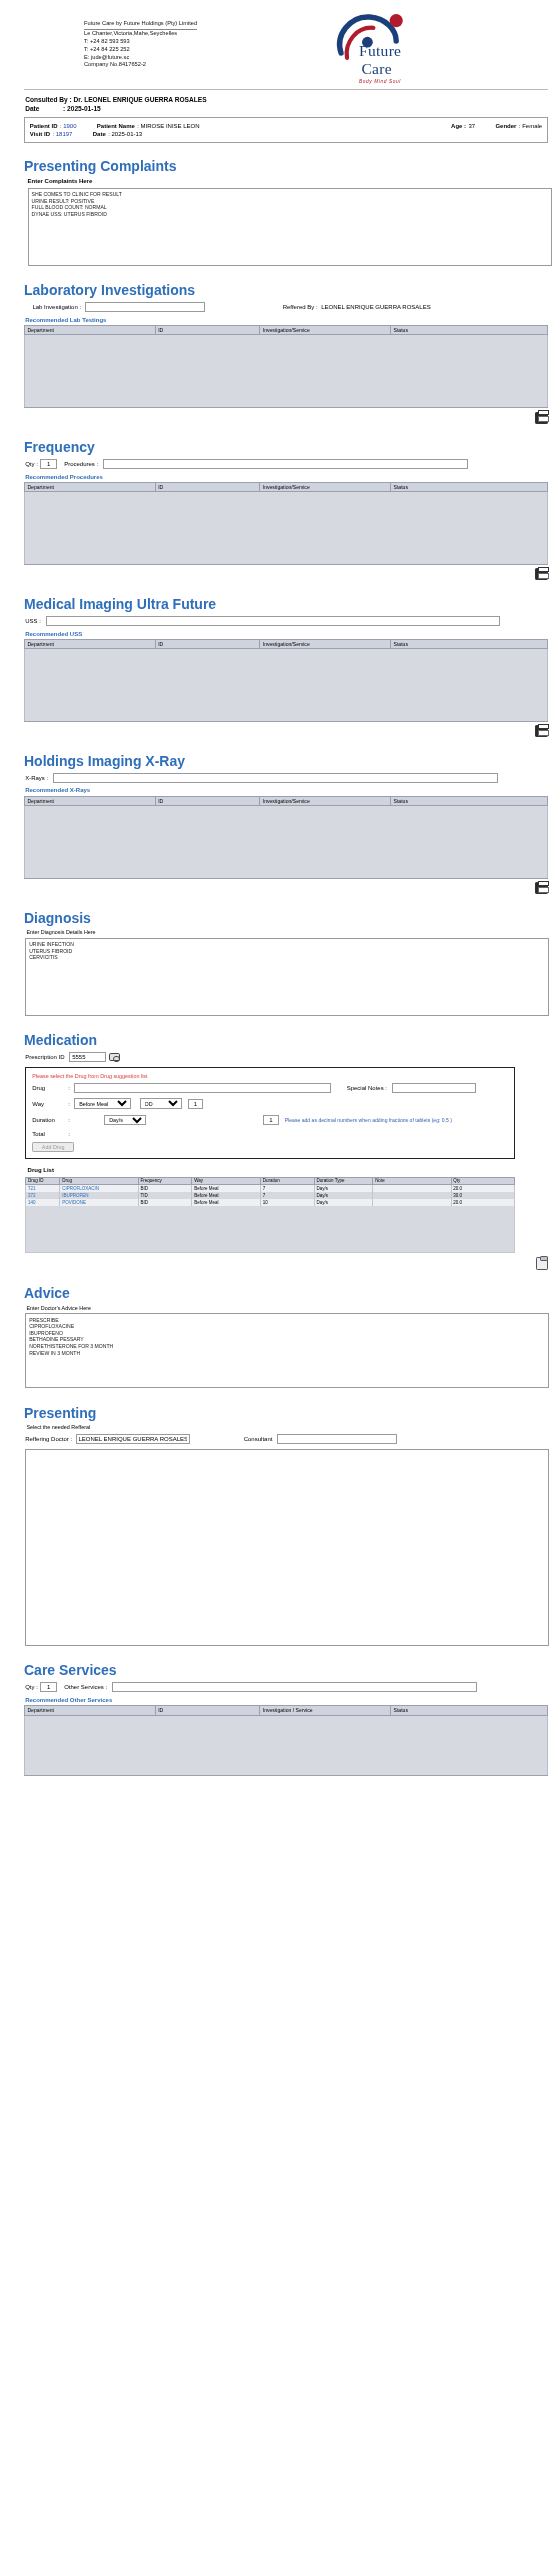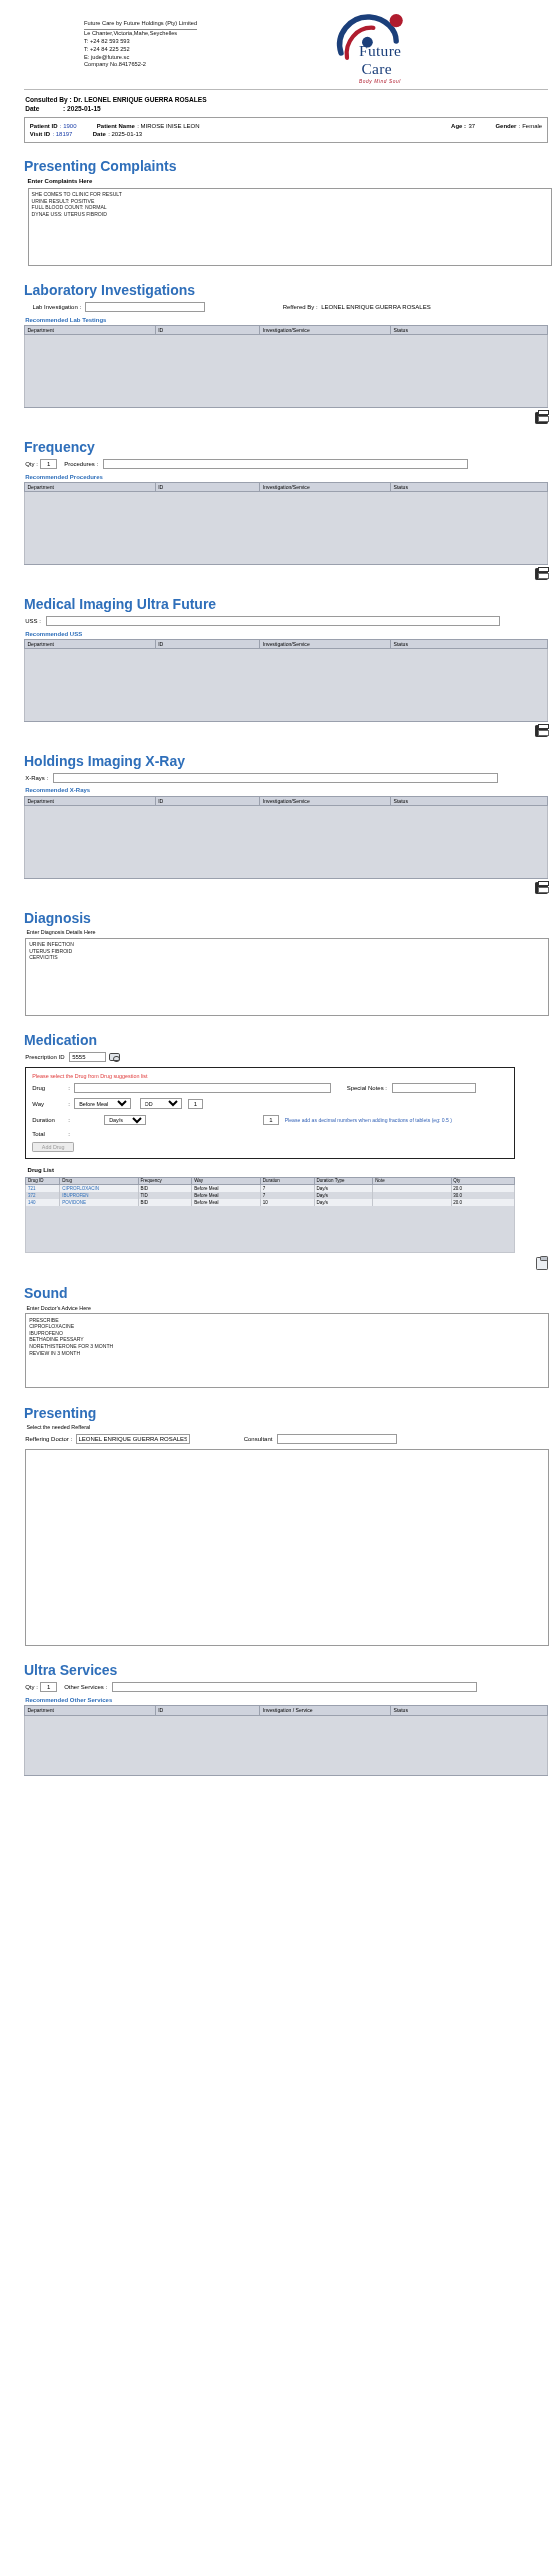--- a/index.html
+++ b/index.html
@@ -428,42 +428,42 @@
         <td>20.0</td>
       </tr>
     </tbody>
   </table>
   <div class="drug-filler"></div>
   <div class="printer-row">
       <div class="clipboard"></div>
     </div>
 
   
-  <h2 class="sect">Sound</h2>
+  <h2 class="sect">Advice</h2>
   <div class="small-note">Enter Doctor's Advice Here</div>
   <textarea class="ta ta-advice" style="">PRESCRIBE
 CIPROFLOXACINE
 IBUPROFENO
 BETHADINE PESSARY
 NORETHISTERONE FOR 3 MONTH
 REVIEW IN 3 MONTH</textarea>
 
   
   <h2 class="sect">Presenting</h2>
   <div class="small-note">Select the needed Refferal</div>
   <div class="ref-row">
     <span>Reffering Doctor :</span>
     <input class="r1 txt" value="LEONEL ENRIQUE GUERRA ROSALES" style="">
     <span class="cons">Consultant</span>
     <input class="r2 txt" value="" style="">
   </div>
   <textarea class="ta ta-ref" style=""></textarea>
 
   
-  <h2 class="sect">Ultra Services</h2>
+  <h2 class="sect">Care Services</h2>
   <div class="qty-row">
     <span>Qty :</span>
     <input class="txt" style="width: 16.7px; margin: 0px 7.2px 0px 2.4px; text-align: center;" value="1">
     <span>Other Services :</span>
     <input class="txt" style="width: 365px; margin-left: 4.8px;" value="">
   </div>
   <div class="bluelink">Recommended Other Services</div>
   <div class="grid-wrap">
     <table class="grid">
       <thead>

